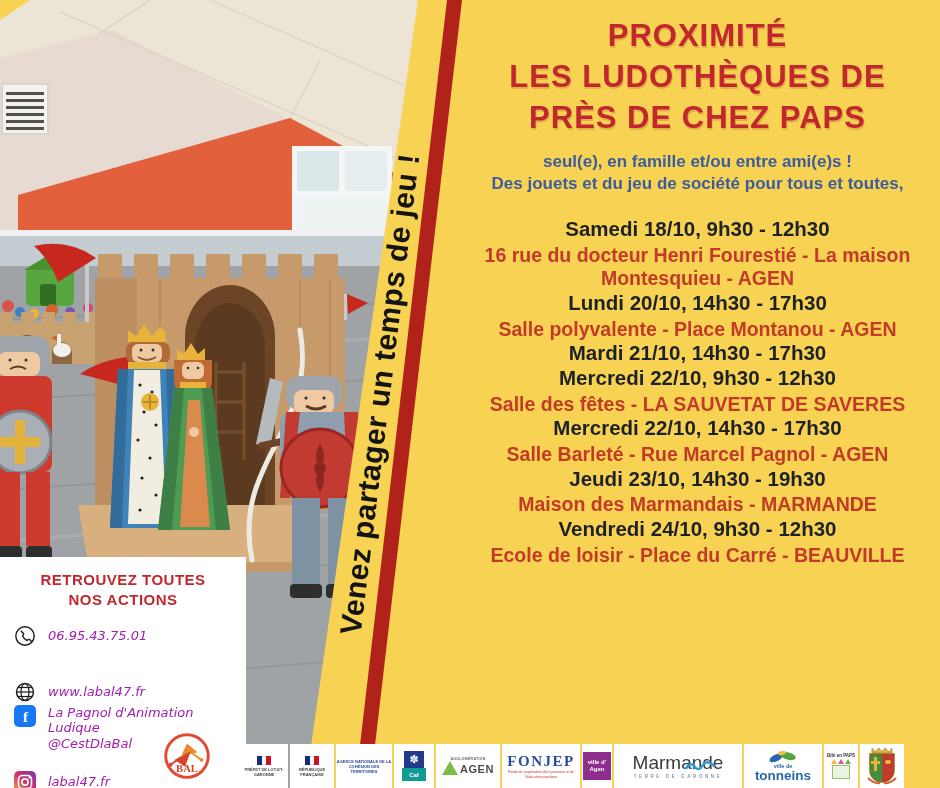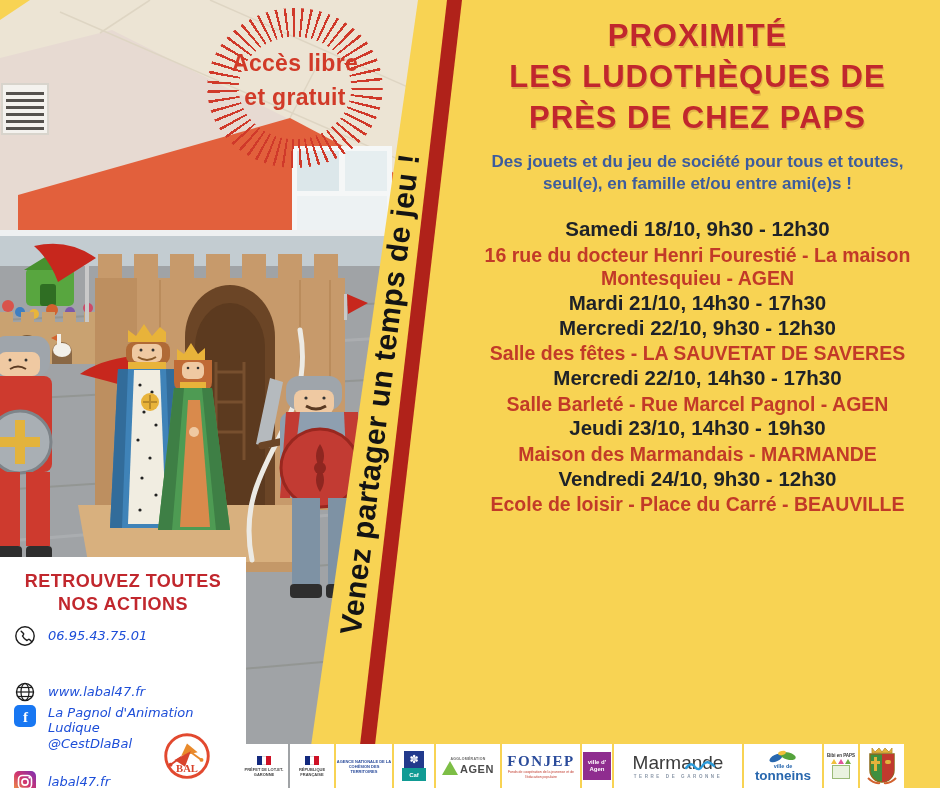--- a/index.html
+++ b/index.html
@@ -32,26 +32,26 @@
   
   .main{position:absolute;left:460px;top:0;width:475px;z-index:2;text-align:center;}
   .title{margin-top:16px;font-size:31px;line-height:1.32;font-weight:800;color:#C1272D;
          letter-spacing:1px;text-shadow:1px 2px 0 rgba(120,20,20,.18);}
   .subtitle{margin-top:12px;font-size:17px;line-height:1.3;font-weight:700;color:#3D5C9D;}
   .schedule{margin-top:22px;display:flex;flex-direction:column;}
   .ev-date{font-size:20.5px;font-weight:700;color:#1E2228;line-height:1.2;}
   .ev-loc{font-size:19.5px;font-weight:700;color:#C23A28;line-height:1.22;margin-top:2px;}
   
   .contact{position:absolute;left:0;top:557px;width:246px;height:231px;background:#fff;z-index:4;}
-  .contact-title{margin-top:13px;text-align:center;font-size:18px;font-weight:800;
+  .contact-title{margin-top:13px;text-align:center;font-size:15px;font-weight:800;
                  color:#C1272D;line-height:1.3;letter-spacing:.5px;}
   .c-row{position:absolute;left:14px;display:flex;align-items:center;gap:12px;}
   .c-row.topalign{align-items:flex-start;}
   .c-icon{width:22px;height:22px;flex:0 0 22px;}
-  .c-text{font-size:13px;font-style:italic;color:#1d4ed8;font-family:"DejaVu Sans",sans-serif;line-height:1.18;}
+  .c-text{font-size:13px;font-style:italic;color:#a21caf;font-family:"DejaVu Sans",sans-serif;line-height:1.18;}
   .row-phone{top:68px;} .row-email{top:96px;} .row-web{top:124px;}
   .row-fb{top:148px;} .row-insta{top:214px;justify-content:center;}
   .bal{position:absolute;left:158px;top:173px;width:58px;height:56px;}
   
   .partners{position:absolute;left:240px;top:744px;width:668px;height:44px;z-index:4;
             display:flex;gap:2px;align-items:stretch;}
   .pcard{background:#fff;display:flex;flex-direction:column;align-items:center;
          justify-content:center;overflow:hidden;flex:0 0 auto;}
   .tiny{font-size:4px;line-height:1.25;color:#444;text-align:center;font-weight:700;}
   .flagrow{display:flex;width:14px;height:9px;margin-bottom:2px;}
@@ -278,40 +278,39 @@
         <rect x="326" y="584" width="32" height="14" rx="4" fill="#2E2E2E"></rect>
       </g>
     </svg>
   </div>
   <div class="corner-wedge"></div>
 
   <div class="band band-yellow"></div>
   <div class="band band-red"></div>
   <div class="ribbon-text">Venez partager un temps de jeu !</div>
 
-  <div class="badge">
-    <div class="badge-rays"></div>
-    <div class="badge-line badge-line1">Accès libre</div>
-    <div class="badge-line badge-line2">et gratuit</div>
-  </div>
 
   <div class="main">
     <div class="title">
       <div>PROXIMITÉ</div>
       <div>LES LUDOTHÈQUES DE</div>
       <div>PRÈS DE CHEZ PAPS</div>
     </div>
     <div class="subtitle">
+      <div>seul(e), en famille et/ou entre ami(e)s !</div>
       <div>Des jouets et du jeu de société pour tous et toutes,</div>
-      <div>seul(e), en famille et/ou entre ami(e)s !</div>
     </div>
     <div class="schedule">
       <div class="ev">
         <div class="ev-date">Samedi 18/10, 9h30 - 12h30</div>
         <div class="ev-loc">16 rue du docteur Henri Fourestié - La maison Montesquieu - AGEN</div>
+      </div>
+      <div class="ev">
+        <div class="ev-date">Lundi 20/10, 14h30 - 17h30</div>
+        <div class="ev-loc">Salle polyvalente - Place Montanou - AGEN</div>
       </div>
       <div class="ev">
         <div class="ev-date">Mardi 21/10, 14h30 - 17h30</div>
       </div>
       <div class="ev">
         <div class="ev-date">Mercredi 22/10, 9h30 - 12h30</div>
         <div class="ev-loc">Salle des fêtes - LA SAUVETAT DE SAVERES</div>
       </div>
       <div class="ev">
         <div class="ev-date">Mercredi 22/10, 14h30 - 17h30</div>

